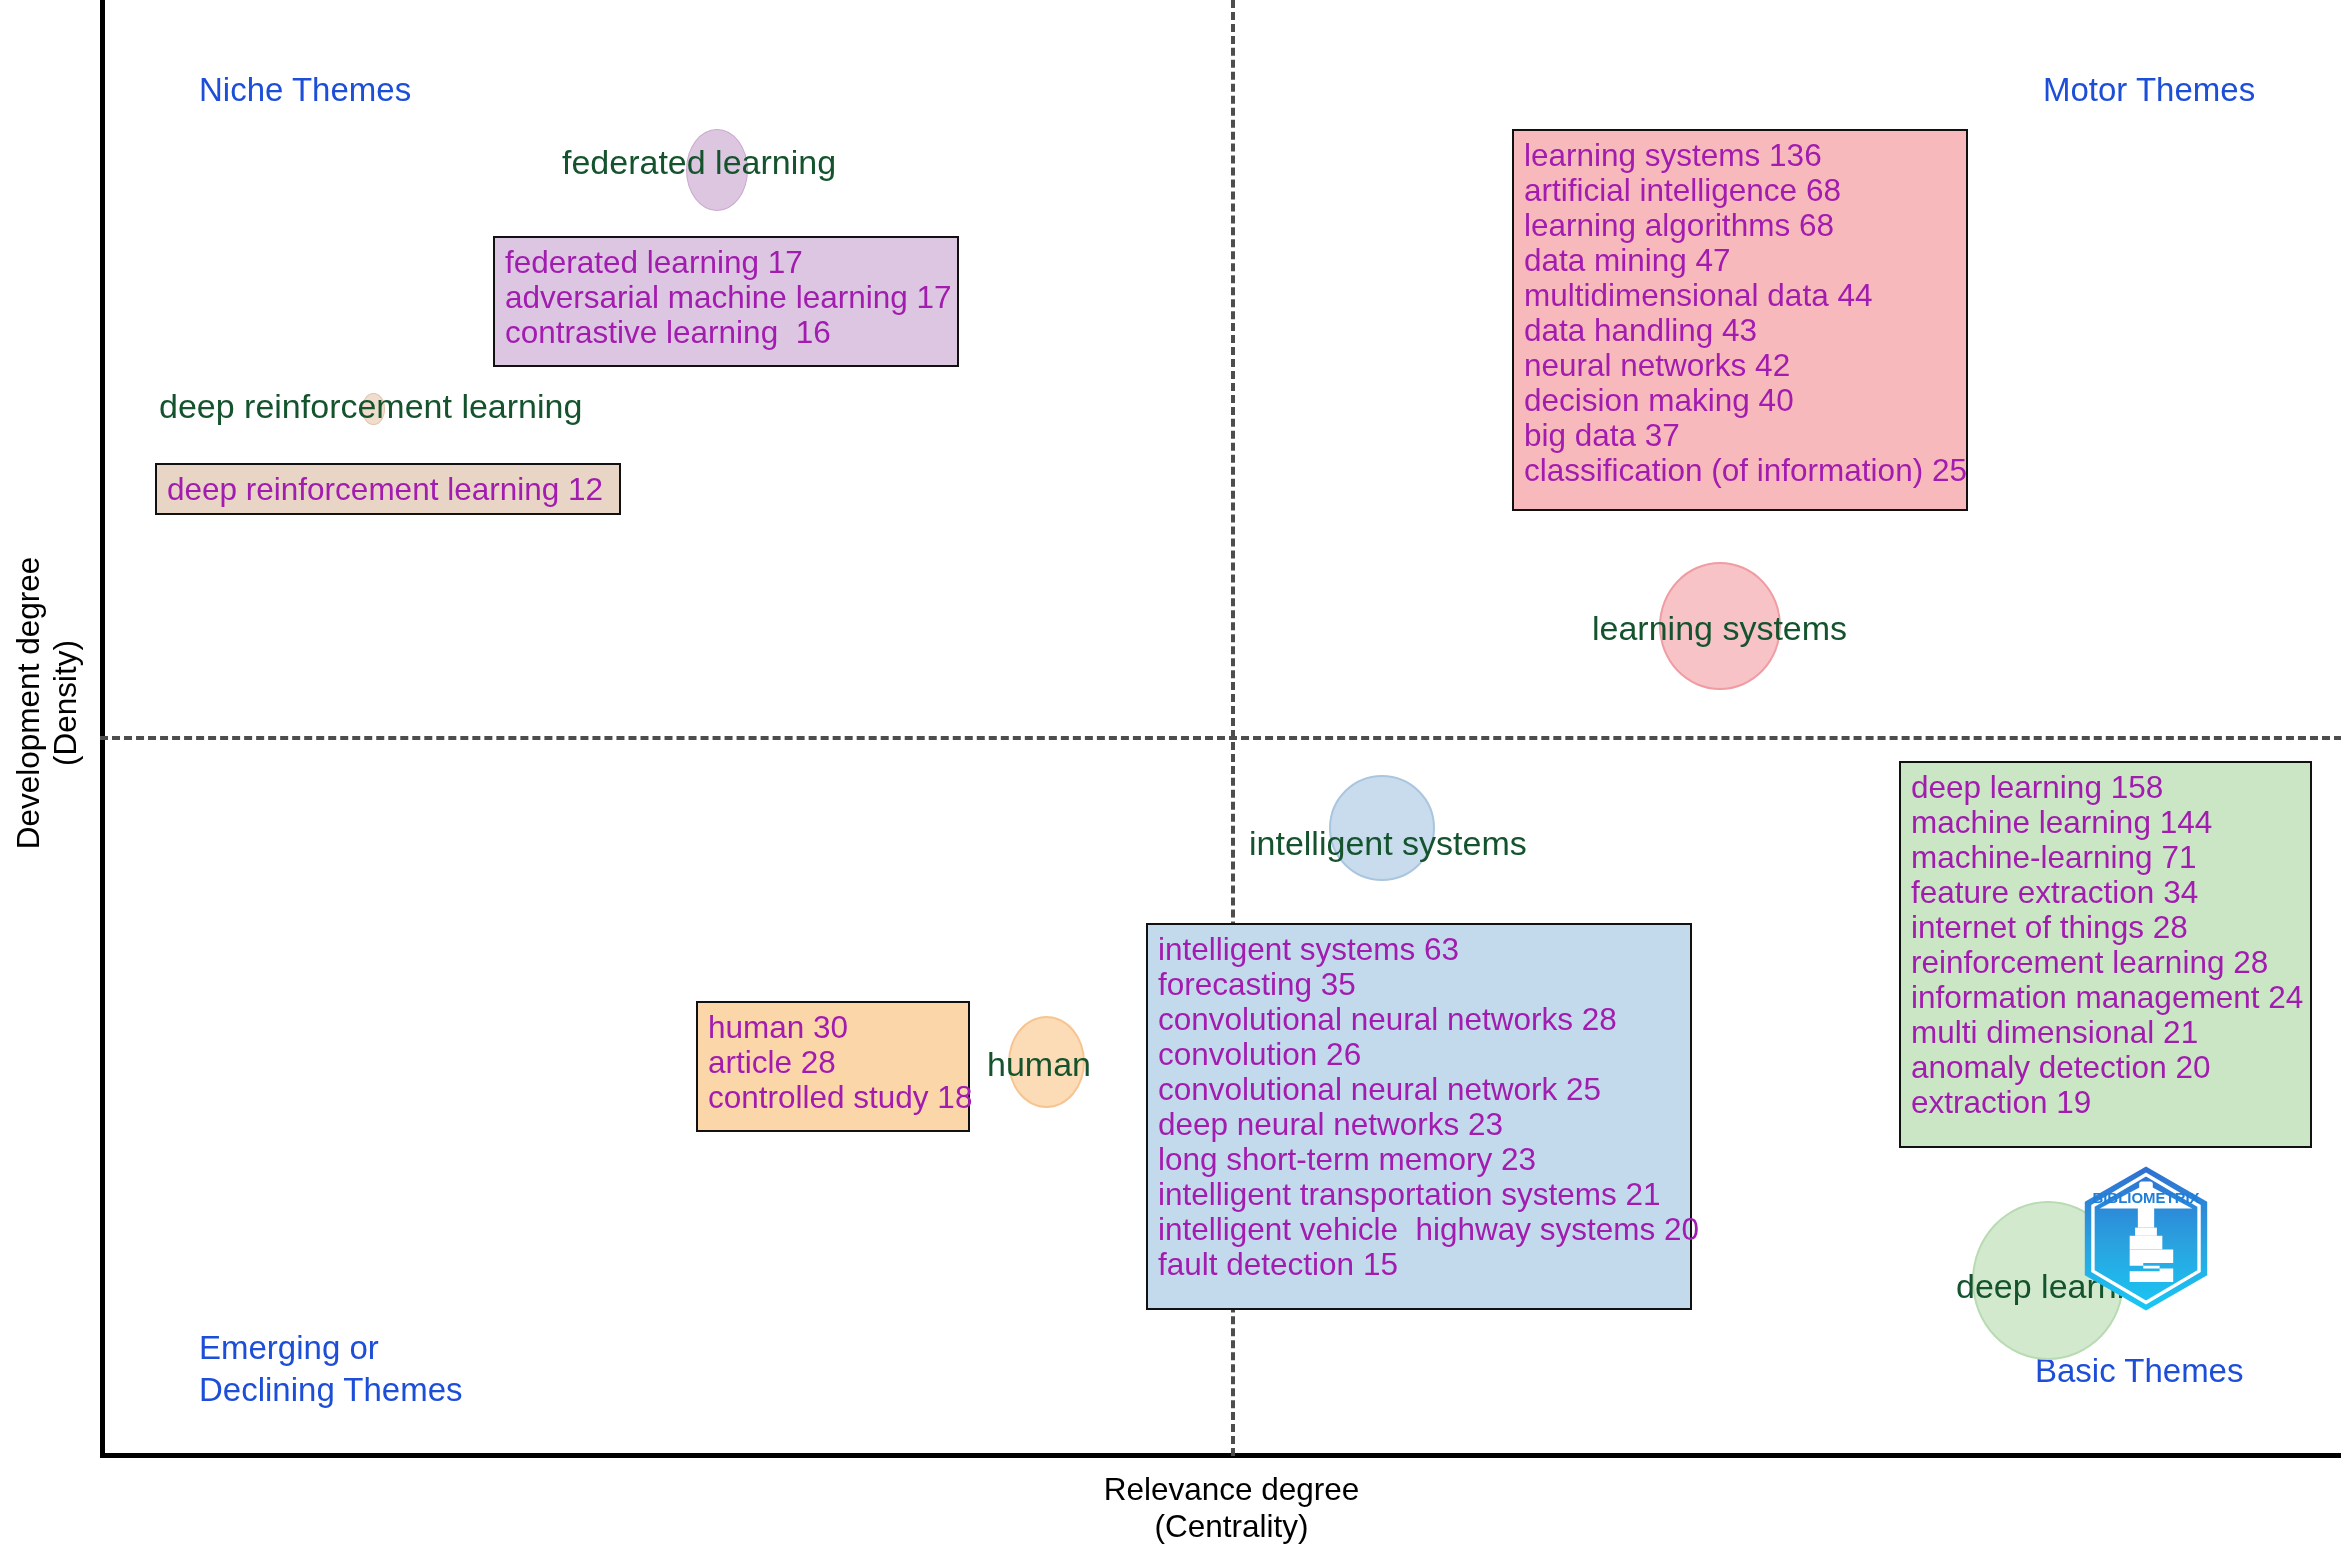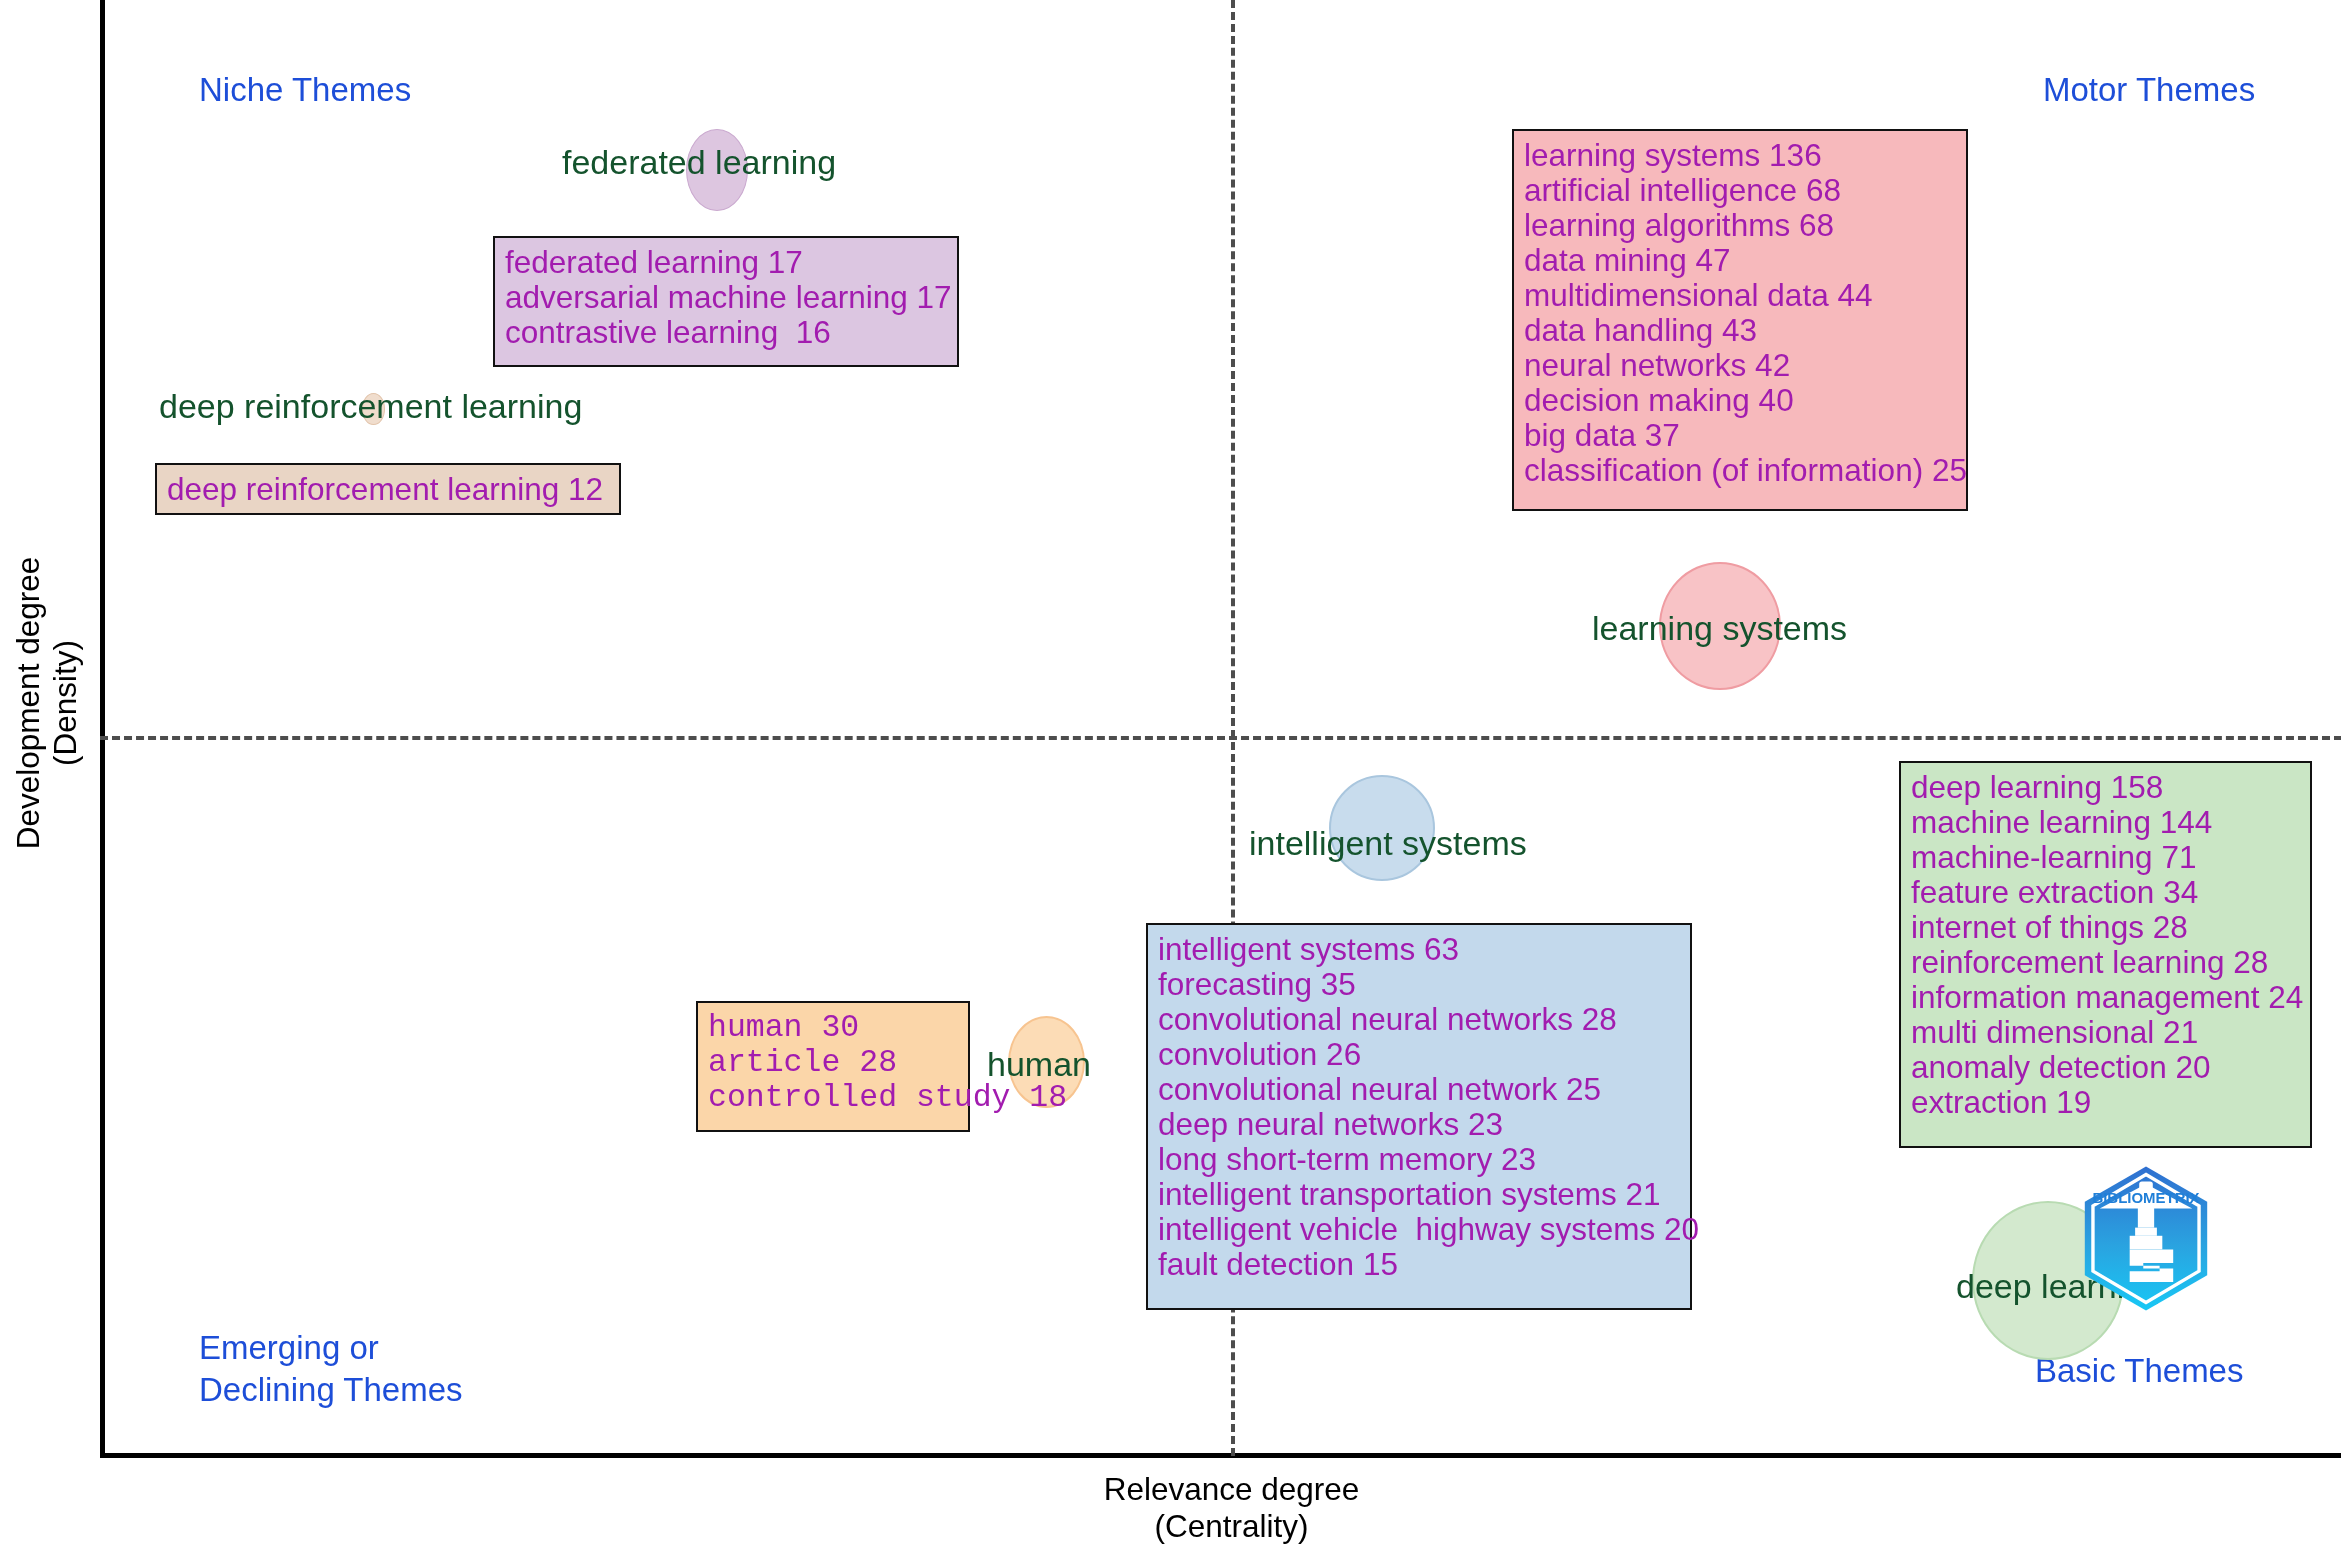--- a/index.html
+++ b/index.html
@@ -120,21 +120,21 @@
   <div class="kw-line">convolutional neural networks 28</div>
   <div class="kw-line">convolution 26</div>
   <div class="kw-line">convolutional neural network 25</div>
   <div class="kw-line">deep neural networks 23</div>
   <div class="kw-line">long short-term memory 23</div>
   <div class="kw-line">intelligent transportation systems 21</div>
   <div class="kw-line">intelligent vehicle  highway systems 20</div>
   <div class="kw-line">fault detection 15</div>
 </div>
 
-<div class="kw-box" style="left:696px;top:1001px;width:274px;height:131px;background:#fbd6a9;font-family:Liberation Mono, monospace;">
+<div class="kw-box" style="left:696px;top:1001px;width:274px;height:131px;background:#fbd6a9;">
   <div class="kw-line">human 30</div>
   <div class="kw-line">article 28</div>
   <div class="kw-line">controlled study 18</div>
 </div>
 
 <div class="kw-box" style="left:1899px;top:761px;width:413px;height:387px;background:#cae6c5;">
   <div class="kw-line">deep learning 158</div>
   <div class="kw-line">machine learning 144</div>
   <div class="kw-line">machine-learning 71</div>
   <div class="kw-line">feature extraction 34</div>

